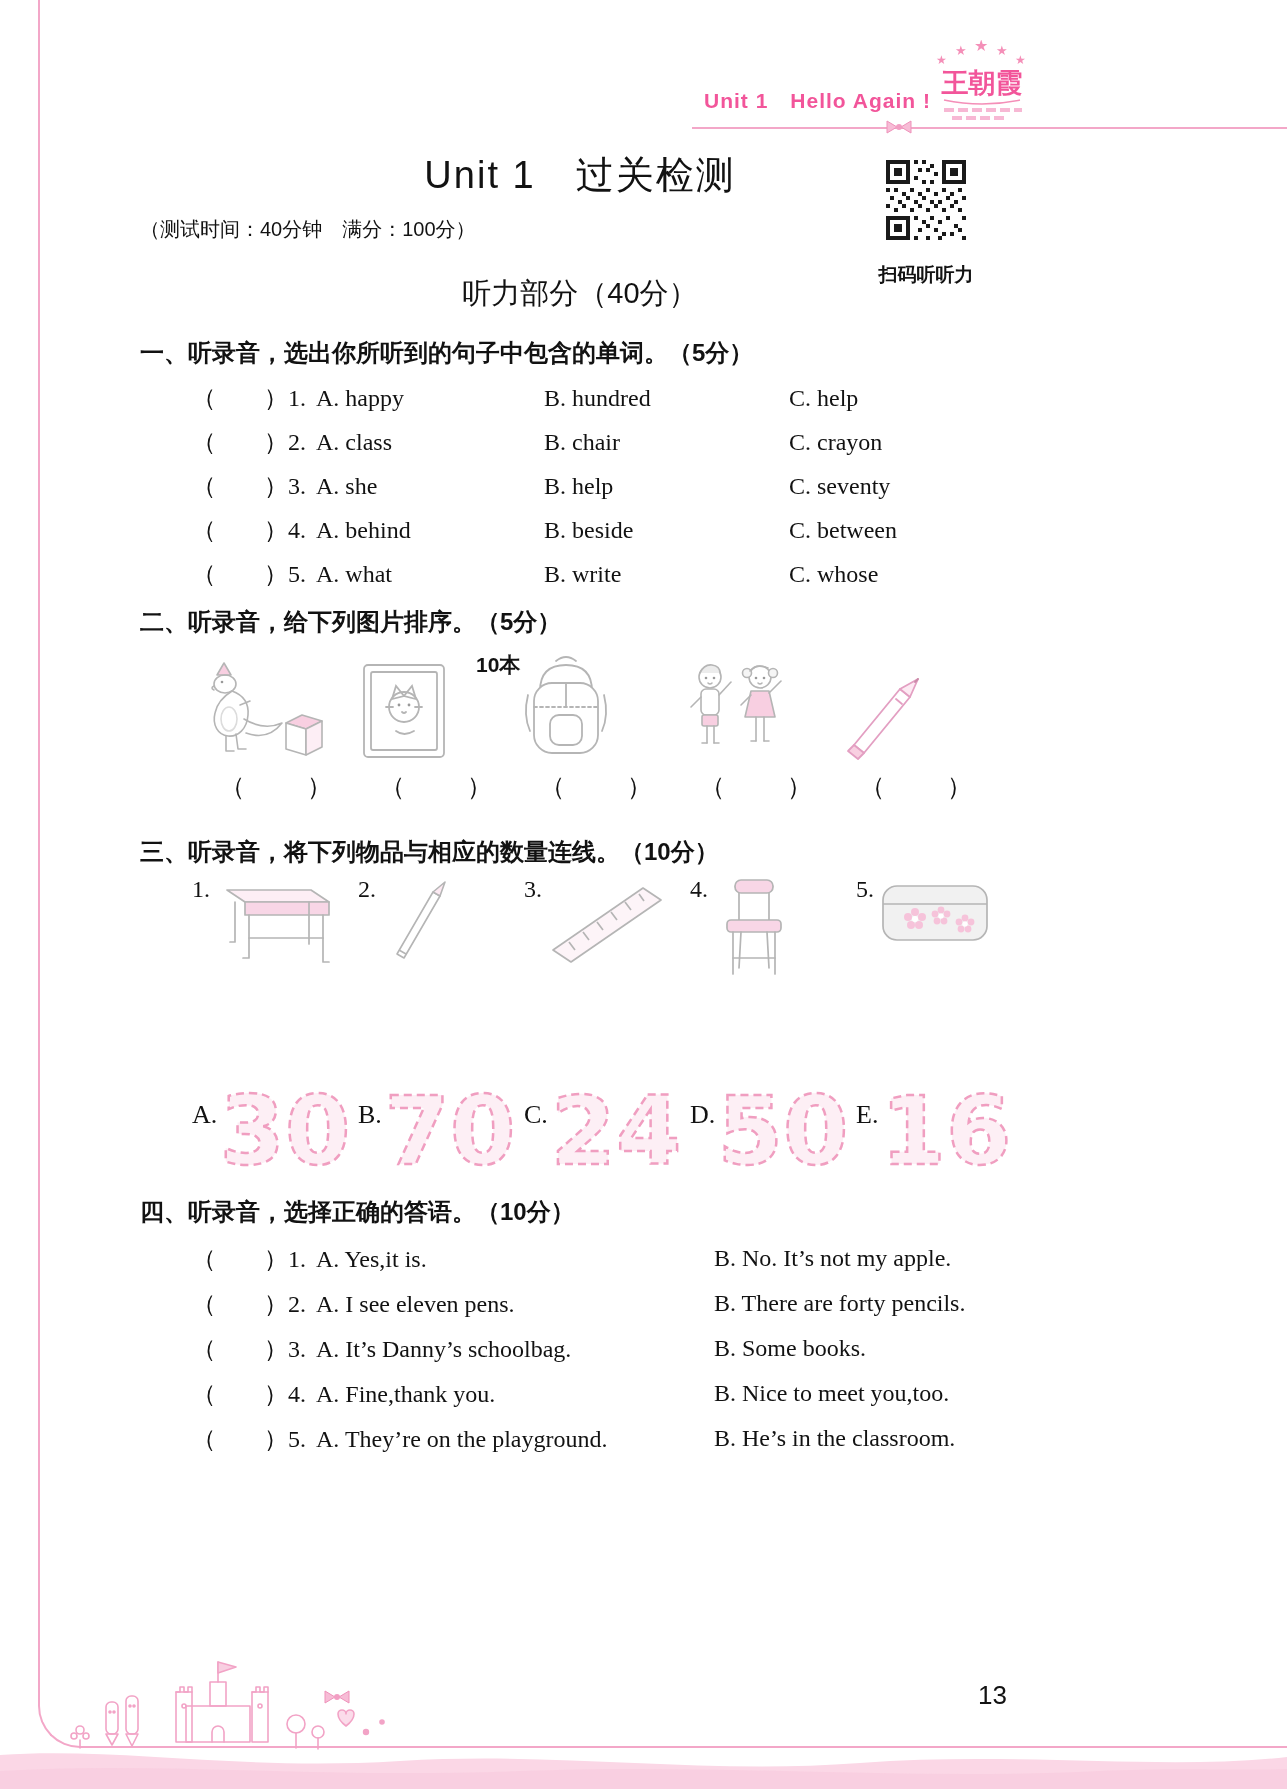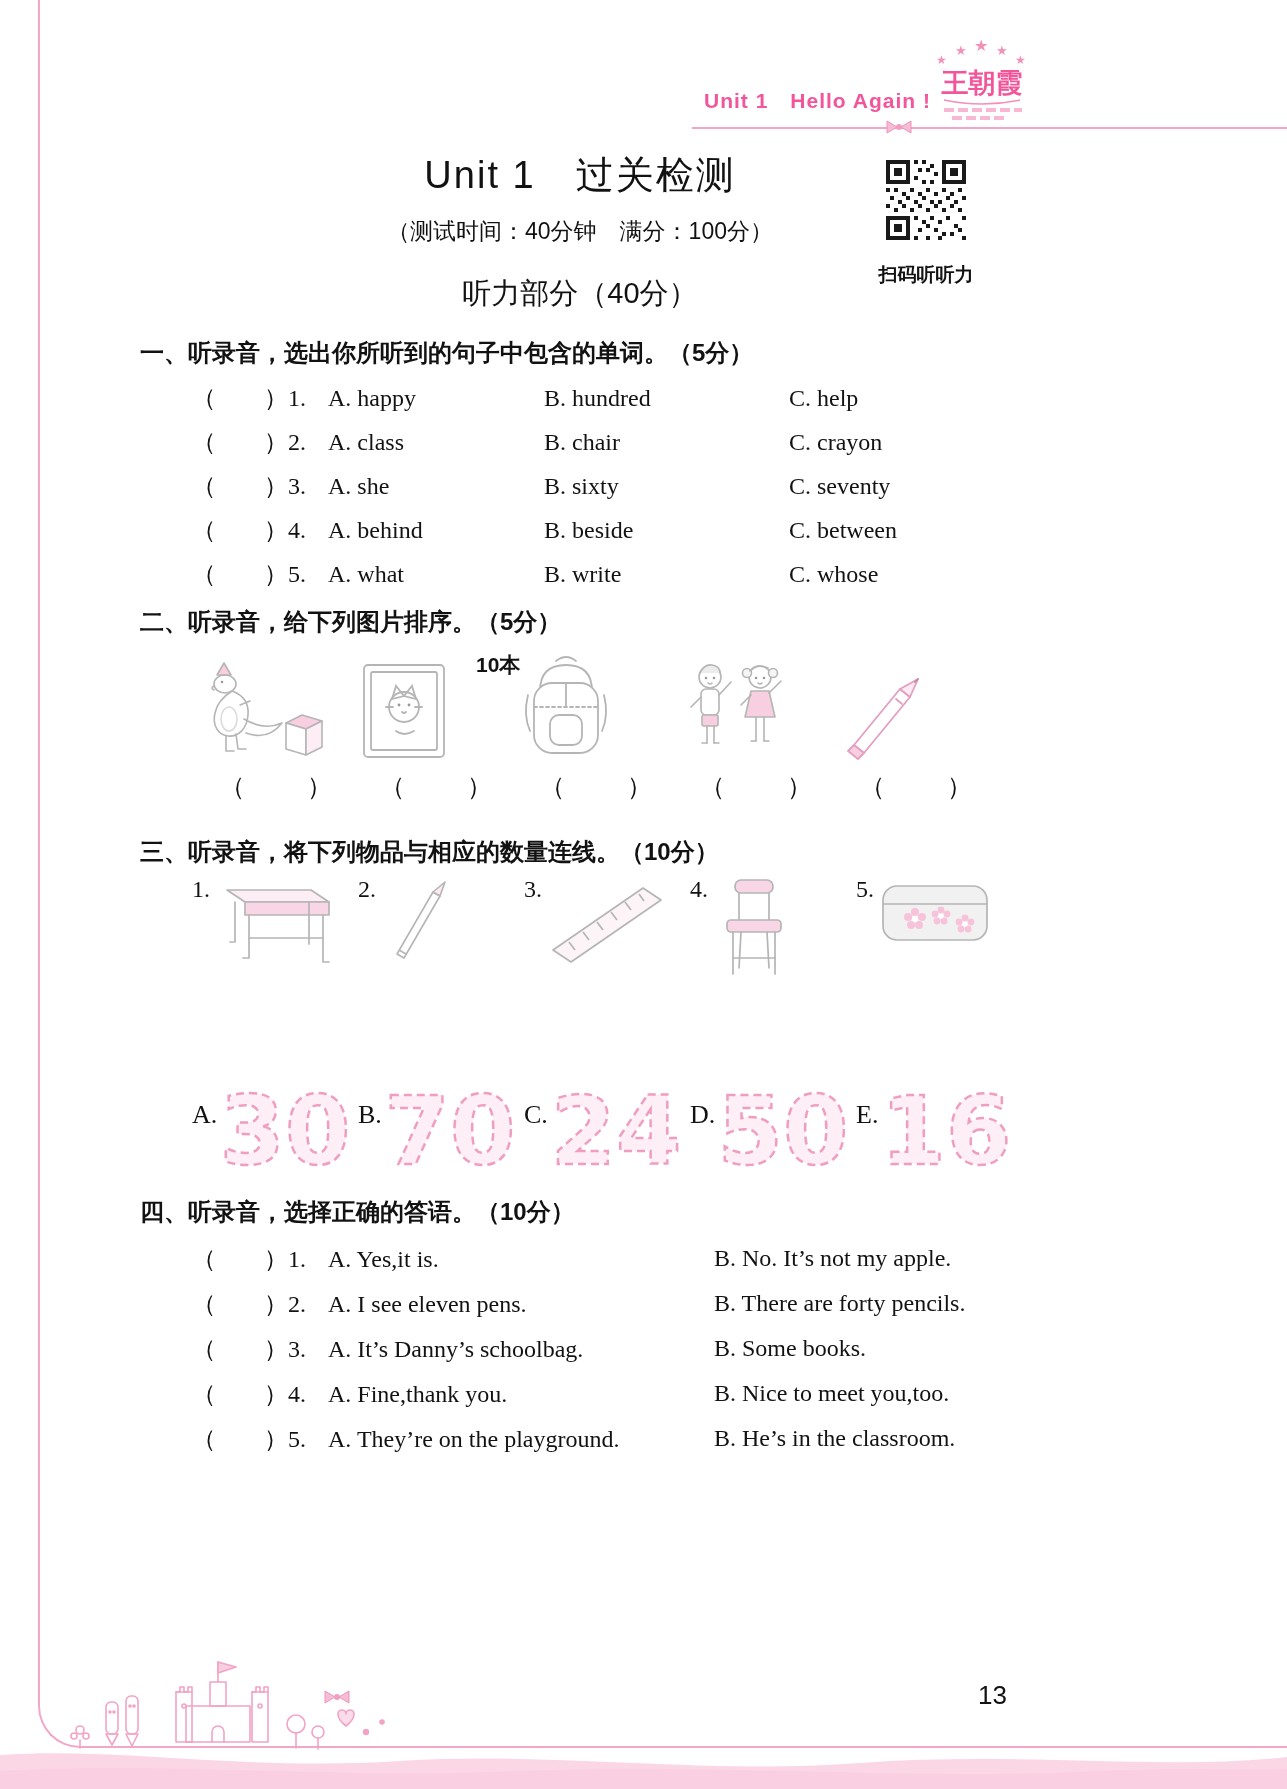--- a/index.html
+++ b/index.html
@@ -7,30 +7,30 @@
   body{background:#fff;font-family:"Liberation Sans",sans-serif;color:#121212;position:relative;overflow:hidden}
   .page{position:absolute;inset:0;background:#fff}
   
   .border-frame{position:absolute;left:38px;top:-24px;right:0;height:1772px;
     border-left:2px solid #f3a7c8;border-bottom:2px solid #f3a7c8;border-bottom-left-radius:42px;pointer-events:none}
   .header-line{position:absolute;top:127px;left:692px;right:0;height:2px;background:#f3a7c8}
   .header-bow{position:absolute;top:118px;left:884px}
   .unit-label{position:absolute;top:87px;left:704px;font-size:21px;font-weight:bold;color:#f2559a;letter-spacing:1px}
   .stamp{position:absolute;top:40px;left:928px;width:108px;text-align:center}
   .main-title{position:absolute;top:150px;left:140px;width:880px;text-align:center;font-size:38px;font-weight:normal;letter-spacing:2px}
-  .subtitle{position:absolute;top:216px;left:140px;width:880px;text-align:center;font-size:23px}
+  .subtitle{position:absolute;top:216px;left:140px;width:880px;text-align:left;font-size:20px}
   .qr-block{position:absolute;top:158px;left:874px;width:104px;text-align:center}
   .qr-caption{font-size:19px;font-weight:bold;margin-top:16px}
   .part-title{position:absolute;top:274px;left:140px;width:880px;text-align:center;font-size:29px;font-weight:normal}
   .sec-heading{position:absolute;left:140px;font-size:24px;font-weight:bold}
   #s1-head{top:337px}
   .s1-rows{position:absolute;top:376px;left:192px;width:980px}
   .s1-row{display:grid;grid-template-columns:352px 245px 1fr;height:44px;align-items:center;
     font-family:"Liberation Serif",serif;font-size:24px}
-  .optgap{margin-left:22px}
+  .optgap{margin-left:10px}
   #s2-head{top:606px}
   .s2-pics{position:absolute;top:645px;left:198px;width:810px;display:flex}
   .pic-cell{width:160px;height:118px;display:flex;align-items:flex-end;position:relative}
   .book-count{position:absolute;left:118px;top:6px;font-size:21px;font-weight:bold;white-space:nowrap}
   .s2-parens{position:absolute;top:770px;left:198px;width:810px;display:flex}
   .paren-cell{width:160px;text-align:center;font-family:"Liberation Serif",serif;font-size:25px;letter-spacing:4px}
   #s3-head{top:836px}
   .s3-items{position:absolute;top:874px;left:192px;width:840px;display:flex}
   .s3-cell{width:166px;display:flex;align-items:flex-start}
   .s3-num{font-family:"Liberation Serif",serif;font-size:24px;margin:2px 3px 0 0}
@@ -172,21 +172,21 @@
       <span>B. hundred</span>
       <span>C. help</span>
     </div>
     <div class="s1-row">
       <span><span>（　　）</span><span>2.</span><span class="optgap">A. class</span></span>
       <span>B. chair</span>
       <span>C. crayon</span>
     </div>
     <div class="s1-row">
       <span><span>（　　）</span><span>3.</span><span class="optgap">A. she</span></span>
-      <span>B. sixty</span>
+      <span>B. help</span>
       <span>C. seventy</span>
     </div>
     <div class="s1-row">
       <span><span>（　　）</span><span>4.</span><span class="optgap">A. behind</span></span>
       <span>B. beside</span>
       <span>C. between</span>
     </div>
     <div class="s1-row">
       <span><span>（　　）</span><span>5.</span><span class="optgap">A. what</span></span>
       <span>B. write</span>

